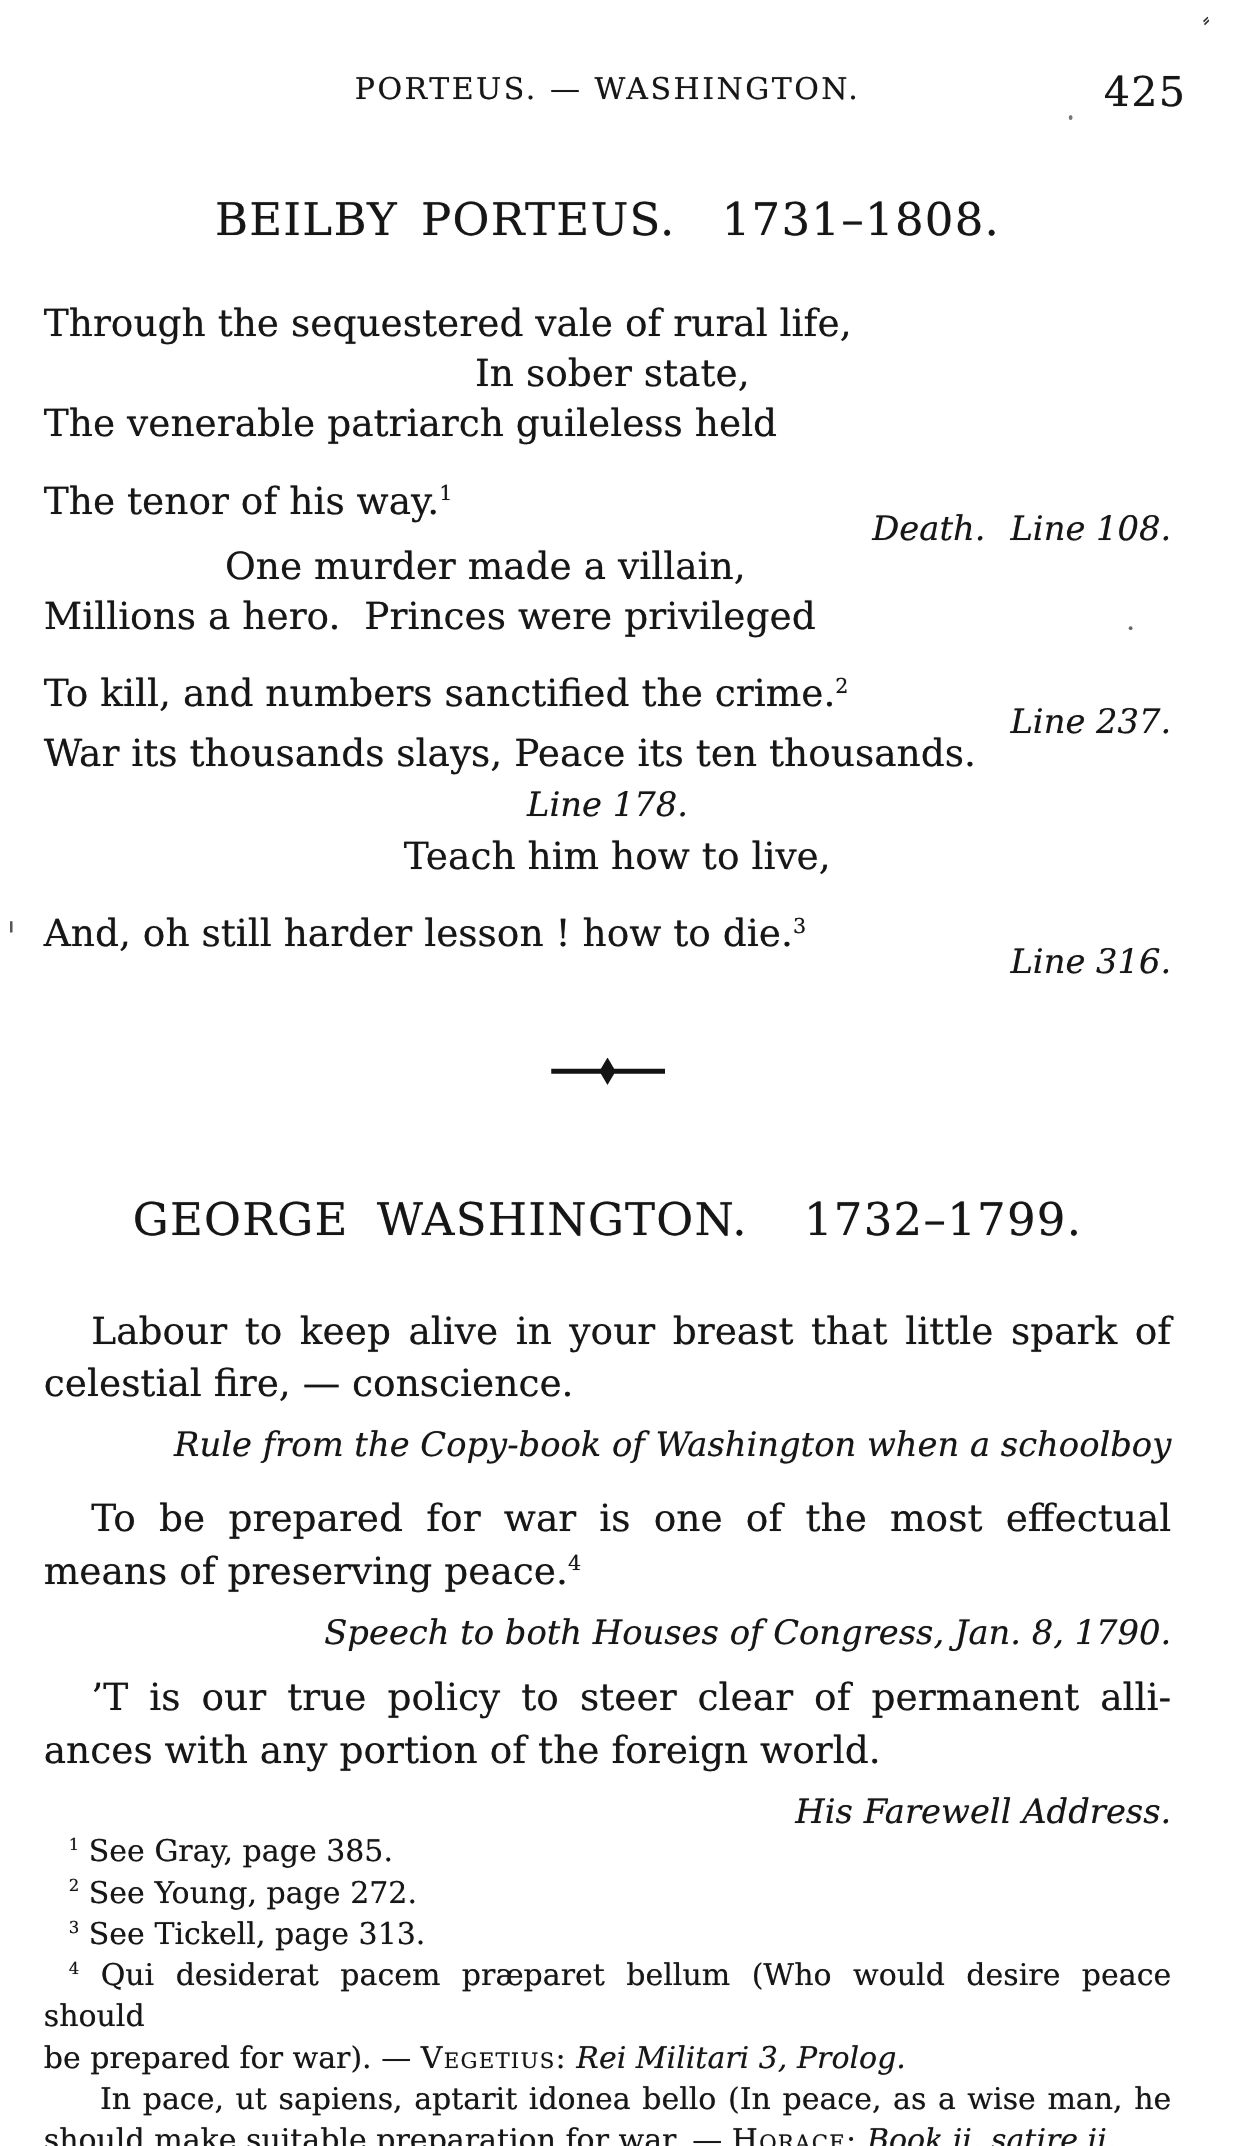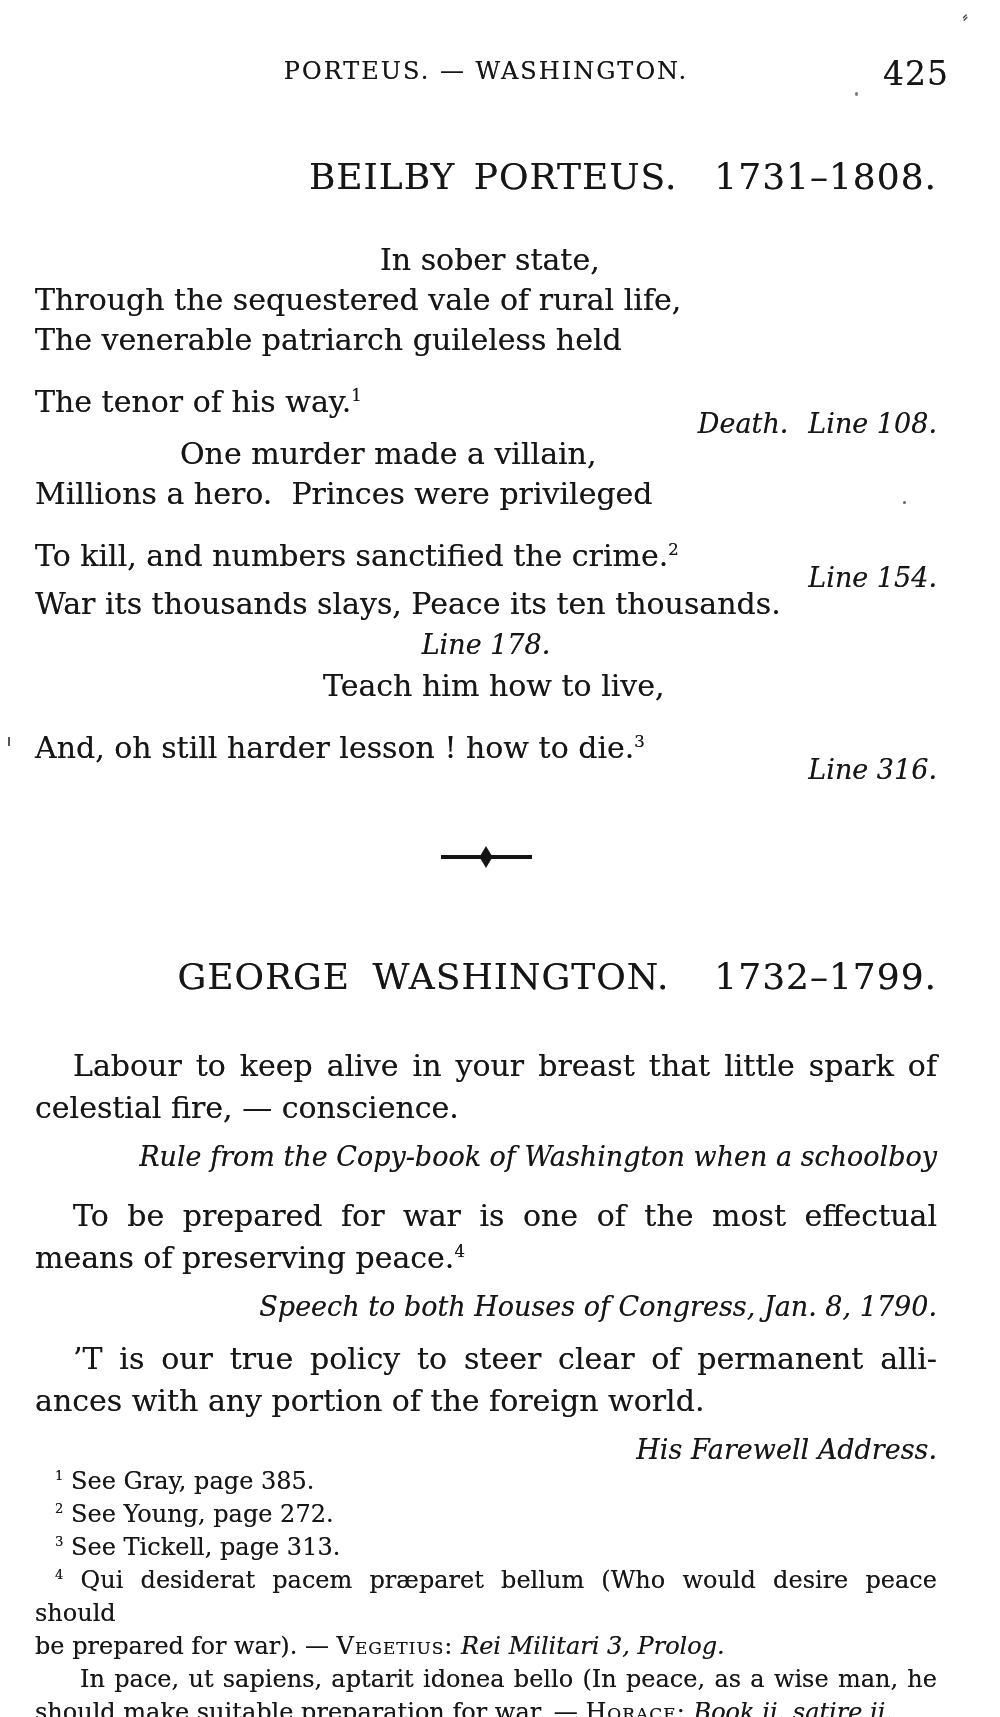--- a/index.html
+++ b/index.html
@@ -13,21 +13,21 @@
     text-shadow:0 0 0.6px rgba(10,10,10,0.6);
   }
   .content{position:absolute;left:35px;top:0;width:902px;height:100%;}
 
   
   .running-head{position:absolute;top:57px;left:0;width:100%;
     text-align:center;font-size:24px;letter-spacing:2px;white-space:pre-wrap;}
   .folio{position:absolute;top:54px;right:-12px;font-size:33px;letter-spacing:1px;}
 
   
-  .sect-heading{position:absolute;left:0;width:100%;text-align:right;
+  .sect-heading{position:absolute;left:0;width:100%;text-align:center;
     font-size:36px;letter-spacing:1px;white-space:pre-wrap;}
   .h-porteus{top:156px;word-spacing:6px;}
   .h-washington{top:956px;word-spacing:10px;}
 
   
   .verse{position:absolute;left:0;width:100%;font-size:30px;line-height:40px;}
   .verse .vline{white-space:pre-wrap;}
   .q1{top:240px;} .q2{top:434px;} .q3{top:584px;} .q4{top:666px;}
   .ind-deep{padding-left:345px;} .ind-one{padding-left:145px;} .ind-mid{padding-left:288px;}
   .vrow{display:flex;justify-content:space-between;align-items:center;gap:43px;}
@@ -78,35 +78,35 @@
   <span class="speck3"></span>
 
   <div class="content">
 
     <div class="running-head">PORTEUS. — WASHINGTON.</div>
     <div class="folio">425</div>
 
     <div class="sect-heading h-porteus">BEILBY PORTEUS.  1731–1808.</div>
 
     <div class="verse q1">
+      <div class="vline">Through the sequestered vale of rural life,</div>
       <div class="vline ind-deep">In sober state,</div>
-      <div class="vline">Through the sequestered vale of rural life,</div>
       <div class="vline">The venerable patriarch guileless held</div>
       <div class="vrow">
         <span class="vline"><span>The tenor of his way.</span><sup>1</sup></span>
         <span class="attr"><span>Death.</span><span class="ref-gap"></span><span>Line 108.</span></span>
       </div>
     </div>
 
     <div class="verse q2">
       <div class="vline ind-one">One murder made a villain,</div>
       <div class="vline">Millions a hero.  Princes were privileged</div>
       <div class="vrow">
         <span class="vline"><span>To kill, and numbers sanctified the crime.</span><sup>2</sup></span>
-        <span class="attr">Line 154.</span>
+        <span class="attr">Line 237.</span>
       </div>
     </div>
 
     <div class="verse q3">
       <div class="vline">War its thousands slays, Peace its ten thousands.</div>
       <div class="ref-row">
         <span class="attr">Line 178.</span>
       </div>
     </div>
 

